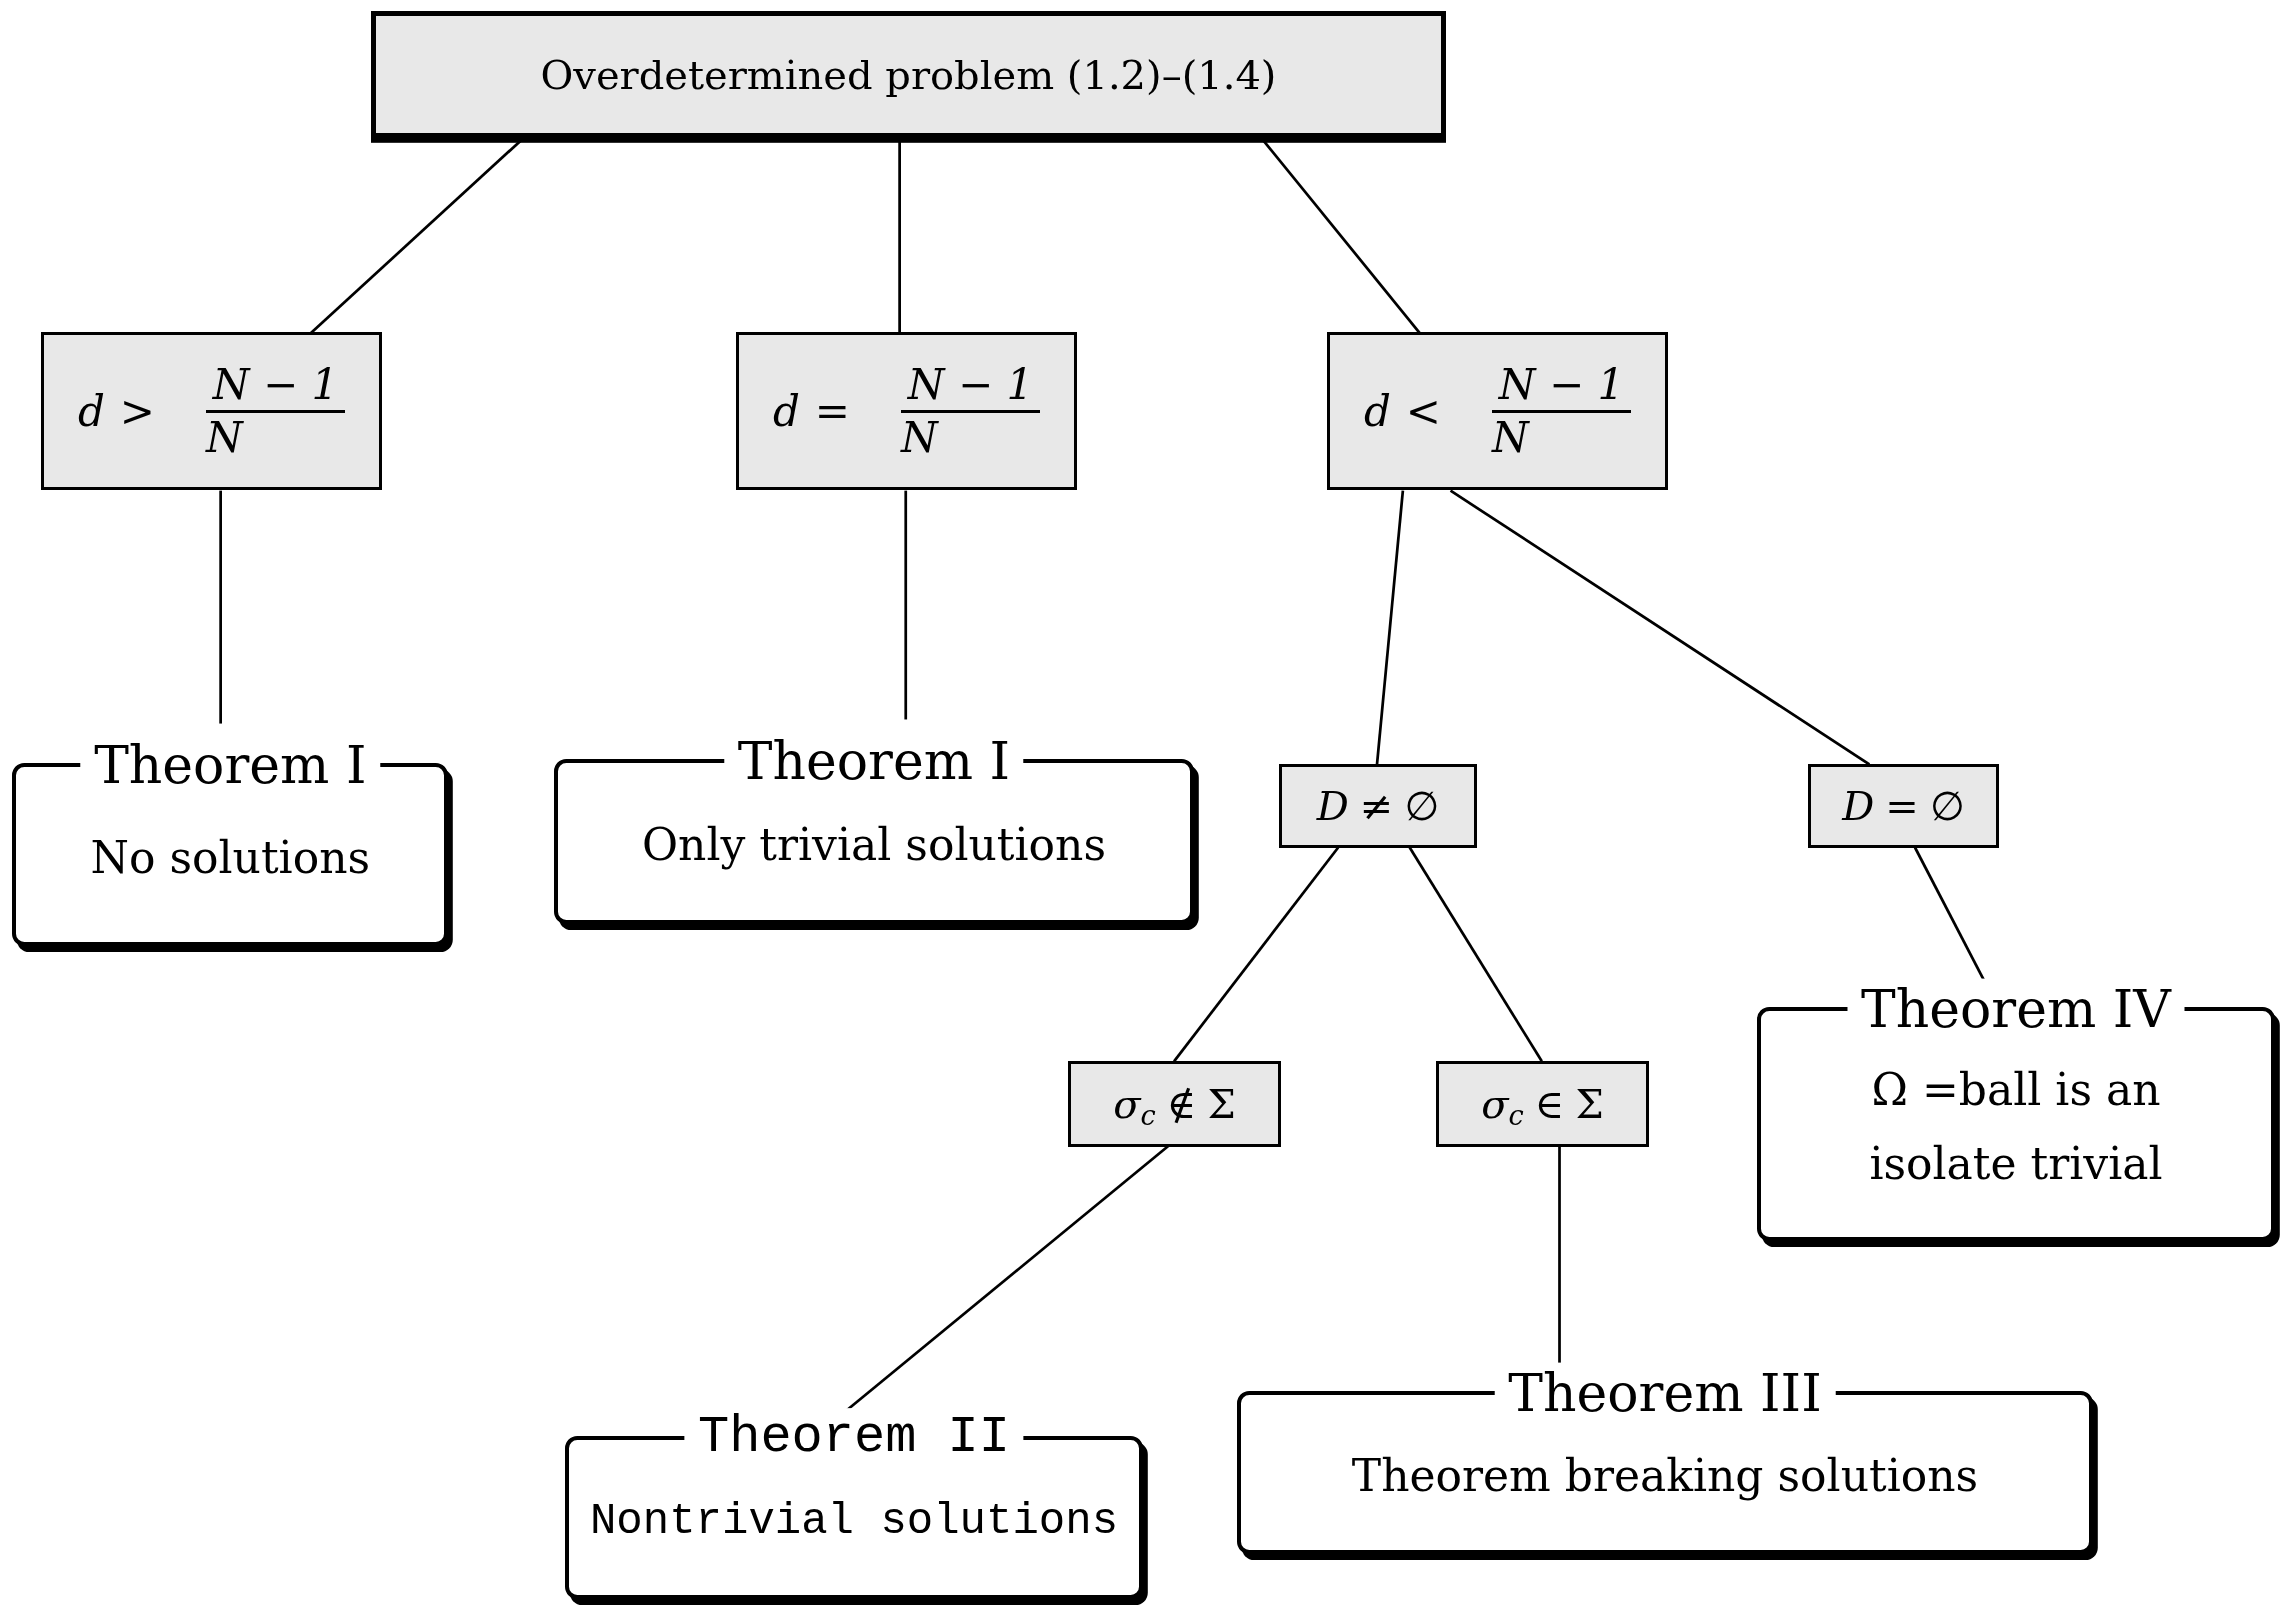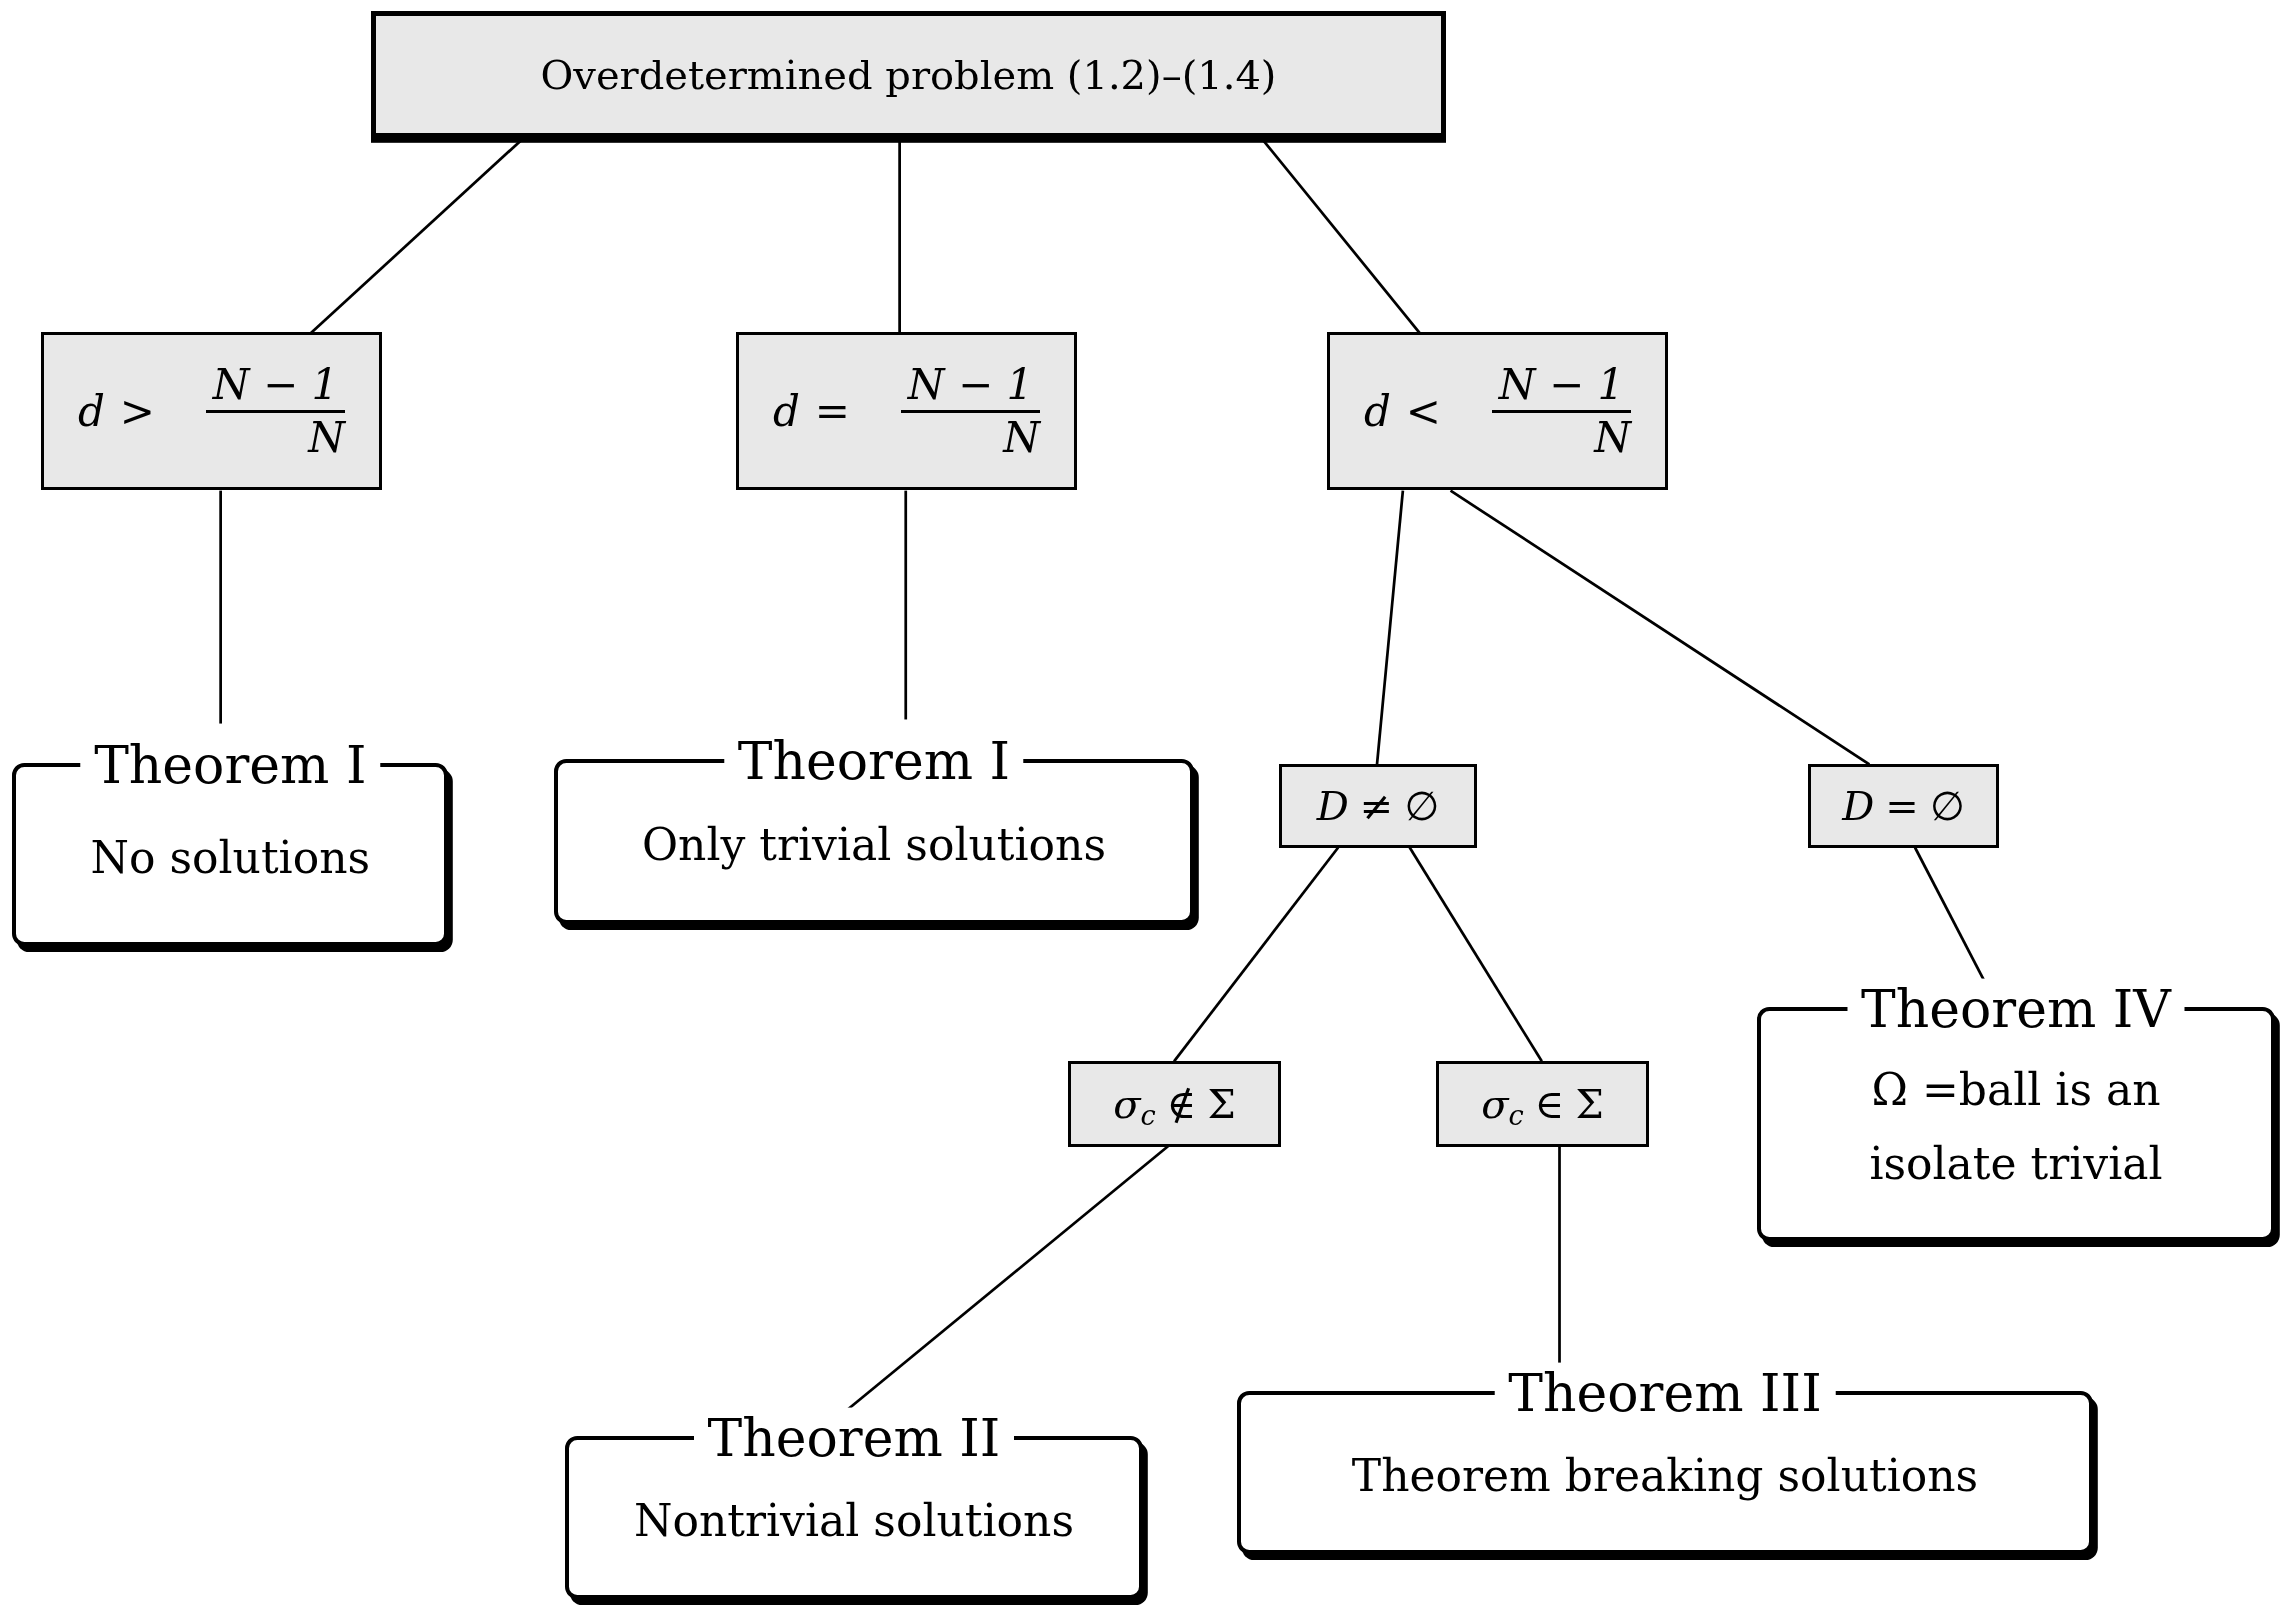--- a/index.html
+++ b/index.html
@@ -48,21 +48,21 @@
     gap: 15px;
   }
   .setbox {
     font-size: 40px;
     font-style: italic;
     gap: 11px;
   }
   .frac {
     display: inline-flex;
     flex-direction: column;
-    align-items: flex-end;
+    align-items: flex-start;
     line-height: 1.12;
     margin-left: 36px;
   }
   .frac .num {
     border-bottom: 3.4px solid #000;
     padding: 0 6.8px 1.4px 6.8px;
   }
   .frac .den {
     padding-top: 1.4px;
   }
@@ -200,21 +200,21 @@
   <div class="thm" style="left:1757px; top:1007px; width:518px; height:234px;">
     <div class="thm-title">
       <span>Theorem IV</span>
     </div>
     <div class="thm-body">
       <div>Ω =ball is an</div>
       <div>isolate trivial</div>
     </div>
   </div>
 
-  <div class="thm" style="left:565px; top:1436px; width:578px; height:163px;">
+  <div class="thm" style="left:565px; top:1436px; width:578px; height:163px;font-family:Liberation Mono, monospace;">
     <div class="thm-title">
       <span>Theorem II</span>
     </div>
     <div class="thm-body">Nontrivial solutions</div>
   </div>
 
   <div class="thm" style="left:1217px; top:1391px; width:856px; height:163px;margin-left:20px;">
     <div class="thm-title">
       <span>Theorem III</span>
     </div>

